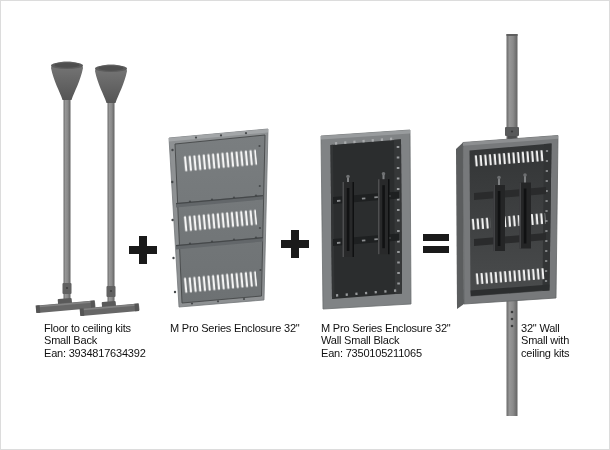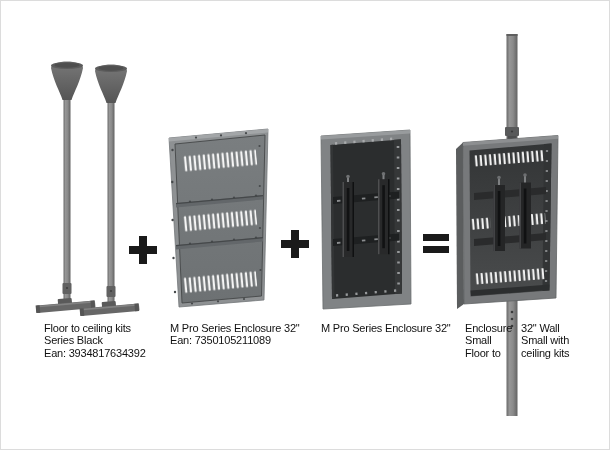--- a/index.html
+++ b/index.html
@@ -229,34 +229,30 @@
     <span class="sr">+</span>
   </div>
   <div class="op equals" style="left:422px;top:233px;width:26px;height:19px">
     <div class="b1"></div>
       <div class="b2"></div>
     <span class="sr">=</span>
   </div>
 
   <div class="label" style="left:43px;top:321px">
     <div>Floor to ceiling kits</div>
-    <div>Series Black</div>
+    <div>Small Back</div>
     <div>Ean: 3934817634392</div>
   </div>
   <div class="label" style="left:169px;top:321px">
     <div>M Pro Series Enclosure 32"</div>
-    <div>Ean: 7350105211089</div>
   </div>
   <div class="label" style="left:320px;top:321px">
     <div>M Pro Series Enclosure 32"</div>
-  </div>
-  <div class="label" style="left:464px;top:321px">
-    <div>Enclosure</div>
-    <div>Small</div>
-    <div>Floor to</div>
+    <div>Wall Small Black</div>
+    <div>Ean: 7350105211065</div>
   </div>
   <div class="label" style="left:520px;top:321px">
     <div>32" Wall</div>
     <div>Small with</div>
     <div>ceiling kits</div>
   </div>
 
 </div>
 
 </body></html>

